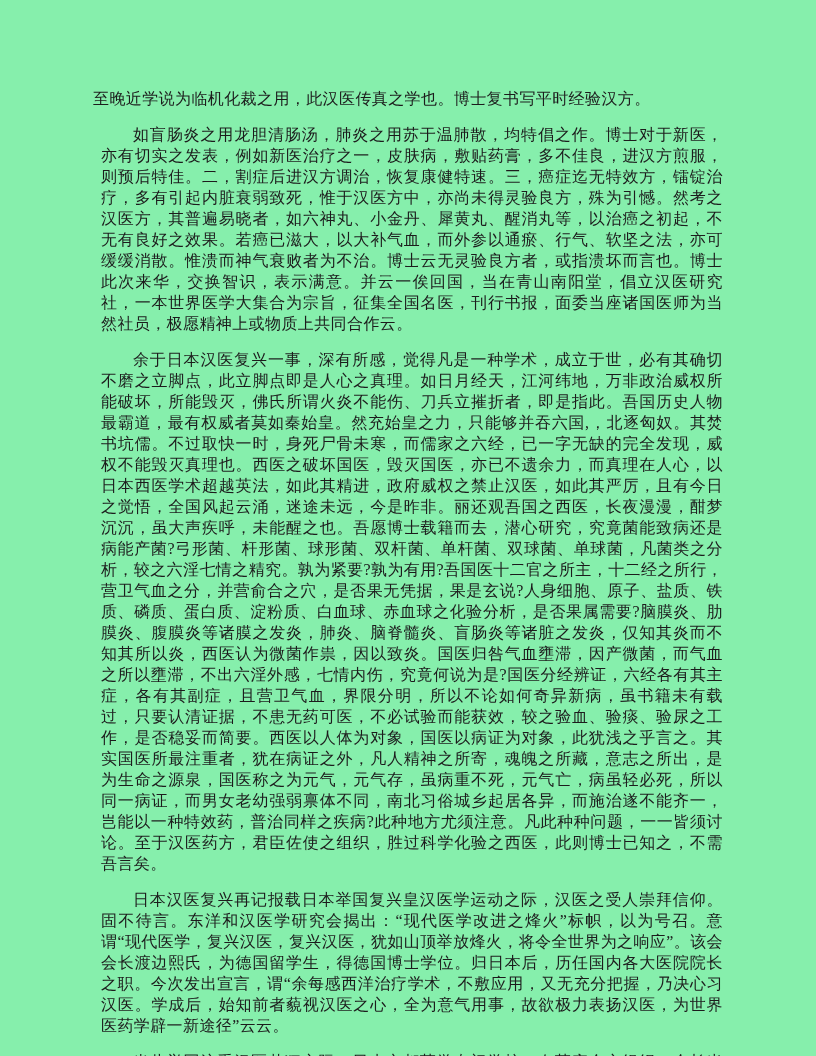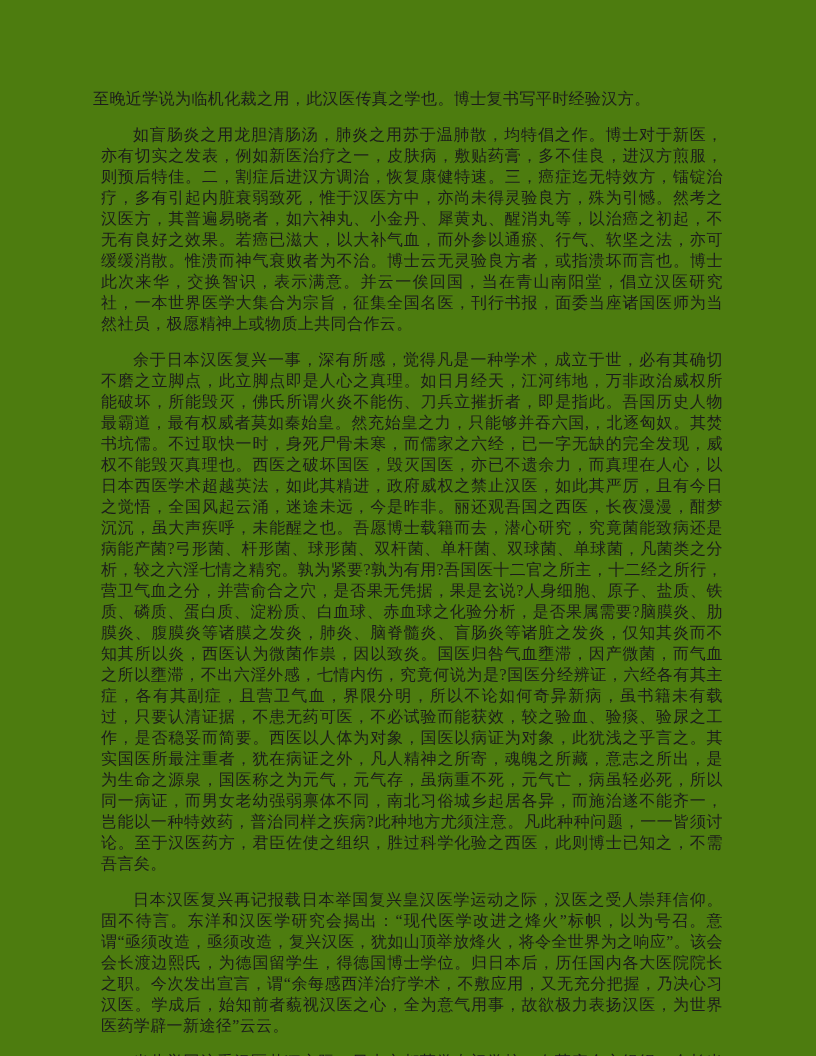--- a/index.html
+++ b/index.html
@@ -5,21 +5,21 @@
   html, body {
     margin: 0;
     padding: 0;
     background: #e8e8e8;
   }
   .page {
     position: relative;
     width: 816px;
     height: 1056px;
     margin: 0 auto;
-    background: #4d7c0f;
+    background: #86efac;
     overflow: hidden;
     font-family: "Liberation Serif", "DejaVu Serif", serif;
   }
   .content {
     position: absolute;
     top: 88px;
     left: 93px;
     width: 630px;
     color: #1c1c1c;
     font-size: 16px;
@@ -37,16 +37,16 @@
   }
 </style>
 </head>
 <body>
 
 <div class="page">
   <div class="content">
     <p>至晚近学说为临机化裁之用，此汉医传真之学也。博士复书写平时经验汉方。</p>
     <p class="indent">如盲肠炎之用龙胆清肠汤，肺炎之用苏于温肺散，均特倡之作。博士对于新医，亦有切实之发表，例如新医治疗之一，皮肤病，敷贴药膏，多不佳良，进汉方煎服，则预后特佳。二，割症后进汉方调治，恢复康健特速。三，癌症迄无特效方，镭锭治疗，多有引起内脏衰弱致死，惟于汉医方中，亦尚未得灵验良方，殊为引憾。然考之汉医方，其普遍易晓者，如六神丸、小金丹、犀黄丸、醒消丸等，以治癌之初起，不无有良好之效果。若癌已滋大，以大补气血，而外参以通瘀、行气、软坚之法，亦可缓缓消散。惟溃而神气衰败者为不治。博士云无灵验良方者，或指溃坏而言也。博士此次来华，交换智识，表示满意。并云一俟回国，当在青山南阳堂，倡立汉医研究社，一本世界医学大集合为宗旨，征集全国名医，刊行书报，面委当座诸国医师为当然社员，极愿精神上或物质上共同合作云。</p>
     <p class="indent">余于日本汉医复兴一事，深有所感，觉得凡是一种学术，成立于世，必有其确切不磨之立脚点，此立脚点即是人心之真理。如日月经天，江河纬地，万非政治威权所能破坏，所能毁灭，佛氏所谓火炎不能伤、刀兵立摧折者，即是指此。吾国历史人物最霸道，最有权威者莫如秦始皇。然充始皇之力，只能够并吞六国,，北逐匈奴。其焚书坑儒。不过取快一时，身死尸骨未寒，而儒家之六经，已一字无缺的完全发现，威权不能毁灭真理也。西医之破坏国医，毁灭国医，亦已不遗余力，而真理在人心，以日本西医学术超越英法，如此其精进，政府威权之禁止汉医，如此其严厉，且有今日之觉悟，全国风起云涌，迷途未远，今是昨非。丽还观吾国之西医，长夜漫漫，酣梦沉沉，虽大声疾呼，未能醒之也。吾愿博士载籍而去，潜心研究，究竟菌能致病还是病能产菌?弓形菌、杆形菌、球形菌、双杆菌、单杆菌、双球菌、单球菌，凡菌类之分析，较之六淫七情之精究。孰为紧要?孰为有用?吾国医十二官之所主，十二经之所行，营卫气血之分，并营俞合之穴，是否果无凭据，果是玄说?人身细胞、原子、盐质、铁质、磷质、蛋白质、淀粉质、白血球、赤血球之化验分析，是否果属需要?脑膜炎、肋膜炎、腹膜炎等诸膜之发炎，肺炎、脑脊髓炎、盲肠炎等诸脏之发炎，仅知其炎而不知其所以炎，西医认为微菌作祟，因以致炎。国医归咎气血壅滞，因产微菌，而气血之所以壅滞，不出六淫外感，七情内伤，究竟何说为是?国医分经辨证，六经各有其主症，各有其副症，且营卫气血，界限分明，所以不论如何奇异新病，虽书籍未有载过，只要认清证据，不患无药可医，不必试验而能获效，较之验血、验痰、验尿之工作，是否稳妥而简要。西医以人体为对象，国医以病证为对象，此犹浅之乎言之。其实国医所最注重者，犹在病证之外，凡人精神之所寄，魂魄之所藏，意志之所出，是为生命之源泉，国医称之为元气，元气存，虽病重不死，元气亡，病虽轻必死，所以同一病证，而男女老幼强弱禀体不同，南北习俗城乡起居各异，而施治遂不能齐一，岂能以一种特效药，普治同样之疾病?此种地方尤须注意。凡此种种问题，一一皆须讨论。至于汉医药方，君臣佐使之组织，胜过科学化验之西医，此则博士已知之，不需吾言矣。</p>
-    <p class="indent">日本汉医复兴再记报载日本举国复兴皇汉医学运动之际，汉医之受人崇拜信仰。固不待言。东洋和汉医学研究会揭出：“现代医学改进之烽火”标帜，以为号召。意谓“亟须改造，亟须改造，复兴汉医，犹如山顶举放烽火，将令全世界为之响应”。该会会长渡边熙氏，为德国留学生，得德国博士学位。归日本后，历任国内各大医院院长之职。今次发出宣言，谓“余每感西洋治疗学术，不敷应用，又无充分把握，乃决心习汉医。学成后，始知前者藐视汉医之心，全为意气用事，故欲极力表扬汉医，为世界医药学辟一新途径”云云。</p>
+    <p class="indent">日本汉医复兴再记报载日本举国复兴皇汉医学运动之际，汉医之受人崇拜信仰。固不待言。东洋和汉医学研究会揭出：“现代医学改进之烽火”标帜，以为号召。意谓“现代医学，复兴汉医，复兴汉医，犹如山顶举放烽火，将令全世界为之响应”。该会会长渡边熙氏，为德国留学生，得德国博士学位。归日本后，历任国内各大医院院长之职。今次发出宣言，谓“余每感西洋治疗学术，不敷应用，又无充分把握，乃决心习汉医。学成后，始知前者藐视汉医之心，全为意气用事，故欲极力表扬汉医，为世界医药学辟一新途径”云云。</p>
     <p class="indent">当此举国注重汉医若狂之际，日本京都药学专门学校，有药窗会之组织，会长米仓昌达，为日本子爵，名重当世，特请药学博士中尾万三氏编辑《本草书目之考察》一书，于日皇大典纪念时出版。此书之刊行目的，即在导领全日本药学界研究中国本草。日本医药校学生视中国药物《本草》为生药学之重要课程，其重视中药出人意表。惟返顾国内医药校。西医校视中药如芥土，能不令人气阻？</p>
   </div>
 </div>
 
 </body></html>

